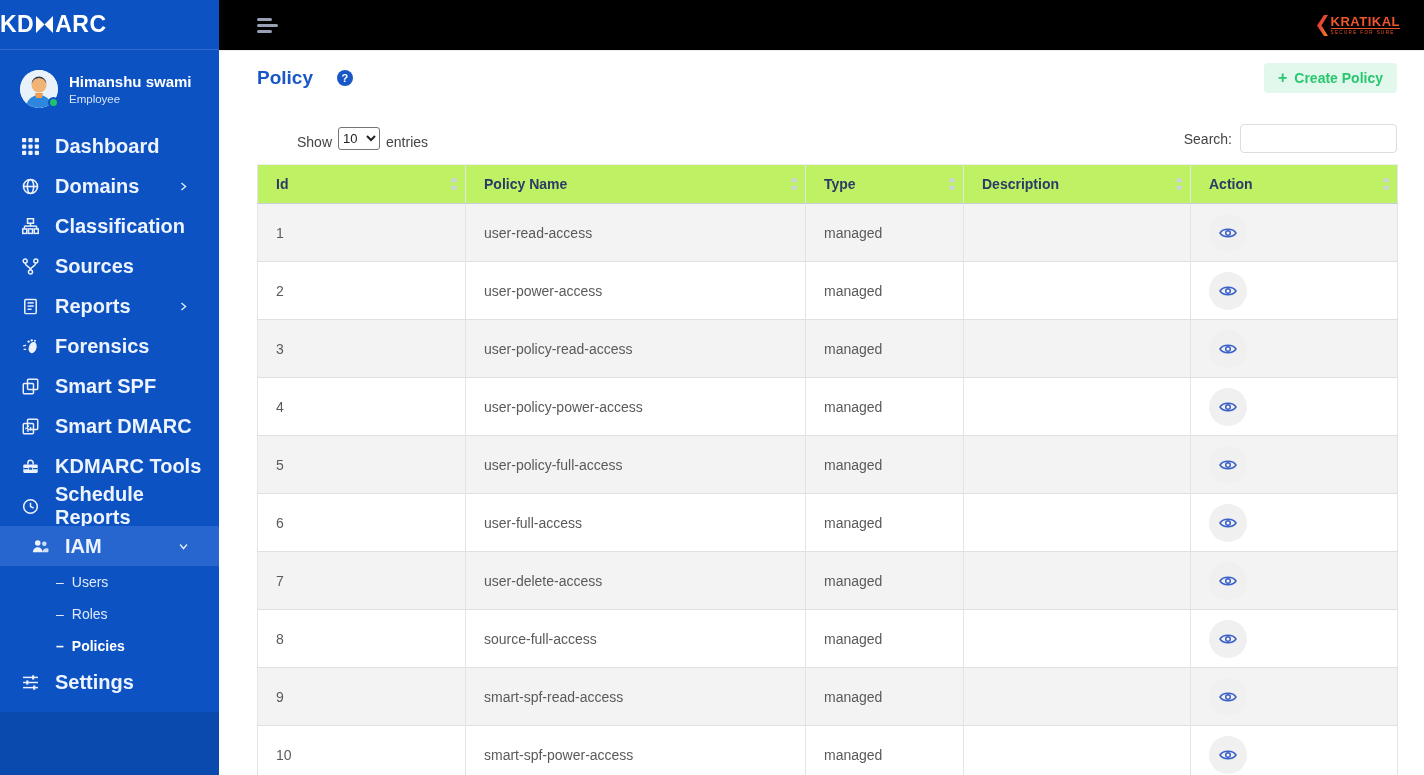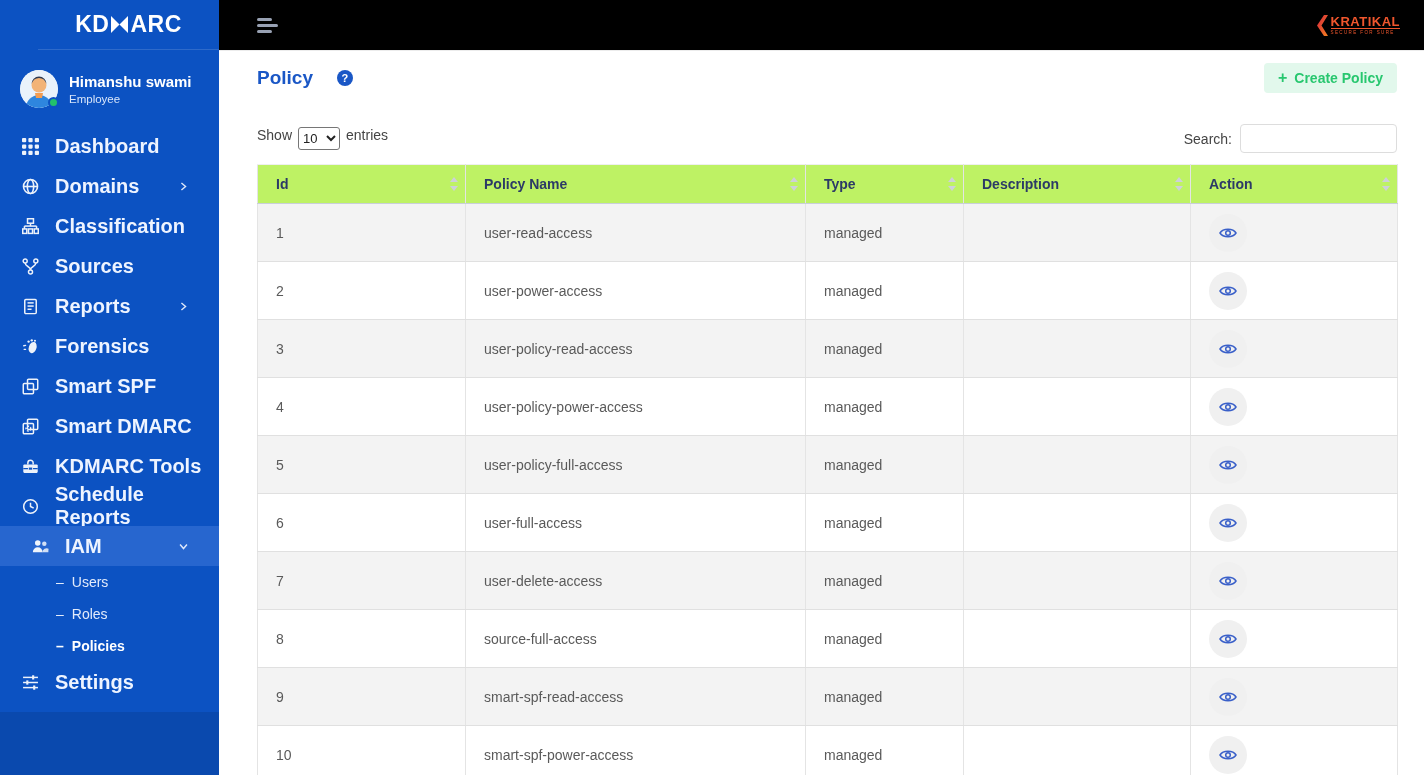--- a/index.html
+++ b/index.html
@@ -2,22 +2,22 @@
 <html><head>
 <meta charset="utf-8">
 <style>
   * { margin:0; padding:0; box-sizing:border-box; }
   html,body { width:1424px; height:775px; overflow:hidden; background:#fff;
     font-family:"Liberation Sans", sans-serif; }
 
   
   .sidebar { position:absolute; left:0; top:0; width:219px; height:775px;
     background:#0c52c2; color:#fff; z-index:5; }
-  .logo-block { height:50px; display:flex; align-items:center; justify-content:center;
-    border-bottom:1px solid rgba(255,255,255,.14);margin-left:38px; }
+  .logo-block { height:50px; display:flex; align-items:center; 
+    border-bottom:1px solid rgba(255,255,255,.14); }
   .logo-text { font-size:23px; font-weight:bold; letter-spacing:.5px; color:#fff; display:flex; align-items:center; }
   .logo-bowtie { margin:0 1px; }
   .profile { display:flex; align-items:center; padding:18px 0 0 20px; height:60px; }
   .avatar-wrap { position:relative; width:38px; height:38px; flex:0 0 38px; }
   .avatar { width:38px; height:38px; border-radius:50%; background:#e9f2fb; overflow:hidden; }
   .status-dot { position:absolute; right:-1px; bottom:0; width:11px; height:11px;
     border-radius:50%; background:#22c16b; border:2px solid #0c52c2; }
   .profile-text { margin-left:11px; }
   .profile-name { font-size:15px; font-weight:bold; color:#fff; }
   .profile-role { font-size:11.5px; color:#d9e6fa; margin-top:3px; }
@@ -59,21 +59,21 @@
   .page-title { font-size:19px; font-weight:bold; color:#1a57c6; display:flex; align-items:center;gap:16px; }
   .help-icon { width:16px; height:16px; border-radius:50%; background:#1a57c6; color:#fff;
     font-size:11px; font-weight:bold; display:inline-flex; align-items:center;
     justify-content:center; margin-left:8px; cursor:pointer; }
   .create-btn { background:#e2f8ec; color:#28c76f; border:none; border-radius:4px;
     height:30px; padding:0 14px; font-size:14px; font-weight:600; cursor:pointer;
     display:inline-flex; align-items:center; font-family:inherit; }
   .create-btn .plus { font-size:16px; font-weight:bold; margin-right:7px; }
 
   .controls-row { margin-top:31px; display:flex; align-items:center; justify-content:space-between; }
-  .show-entries { font-size:14px; color:#444; display:flex; align-items:flex-start; }
+  .show-entries { font-size:14px; color:#444; display:flex; align-items:flex-end;margin-left:40px; }
   .show-entries select { margin:0 6px; width:42px; height:23px; font-size:13px;
     border:1px solid #767676; border-radius:3px; background:#fff; color:#222;
     font-family:inherit; }
   .search-box { font-size:14px; color:#444; display:flex; align-items:center; }
   .search-box input { margin-left:8px; width:157px; height:29px; border:1px solid #ddd;
     border-radius:4px; outline:none; padding:0 8px; font-size:13px; font-family:inherit; }
 
   table.policies { margin-top:11px; width:1140px; table-layout:fixed; border-collapse:collapse; }
   th { text-align:left; font-size:14px; font-weight:bold; color:#2c3a66;
     padding:11px 18px; border:1px solid #e4e4e4; border-top:1px solid #efefef;

